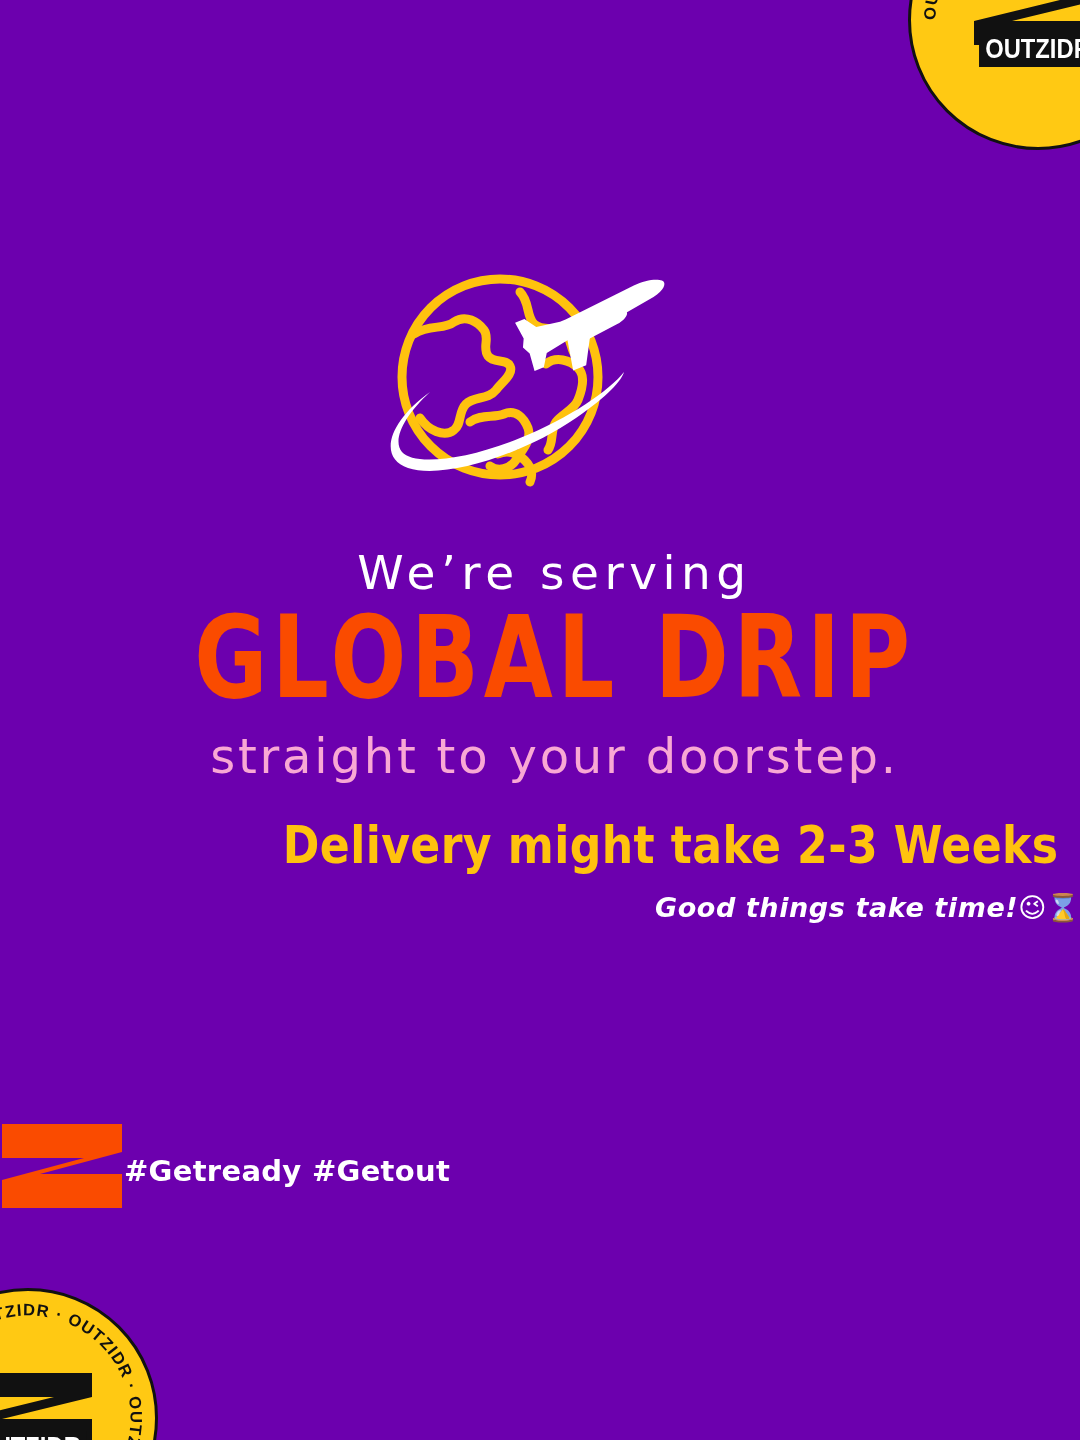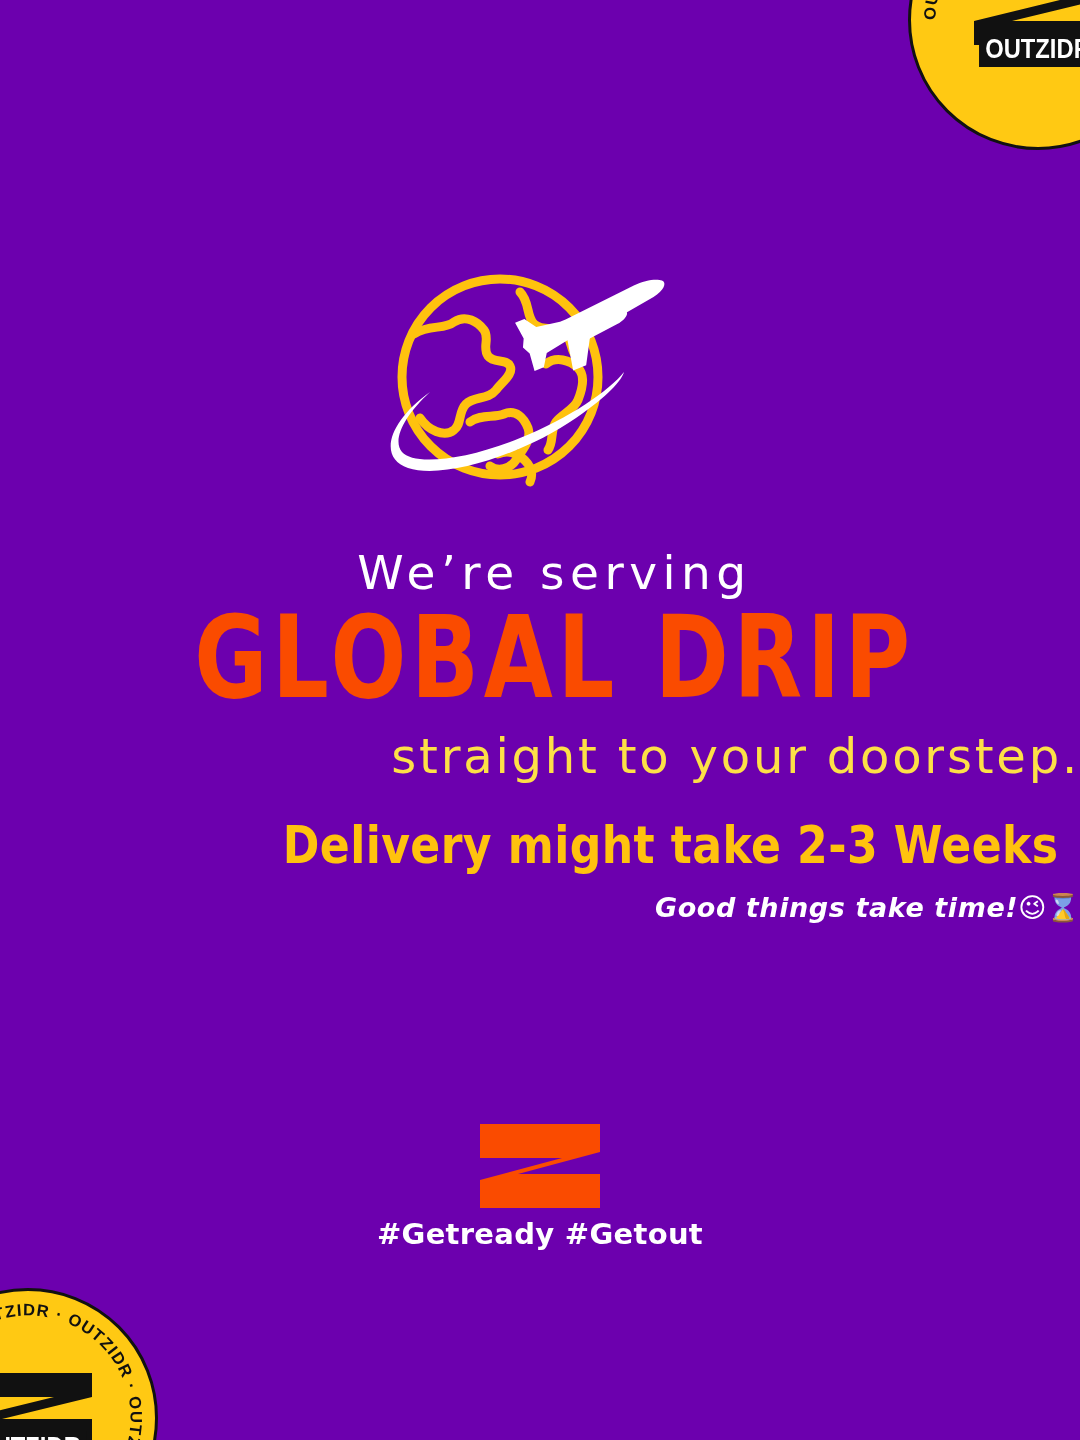--- a/index.html
+++ b/index.html
@@ -114,28 +114,27 @@
     color: #FA4B00;
     font-size: 96px;
     font-weight: bold;
     line-height: 0.98;
     margin: 14px 0 4px 0;
     letter-spacing: 5px;
     transform: scaleX(0.93) scaleY(1.18);
     font-family: "DejaVu Sans", sans-serif;
   }
   .line-doorstep {
-    color: #fde047;
+    color: #f9a8d4;
     font-size: 48px;
     font-weight: 400;
     letter-spacing: 2.8px;
     line-height: 1.05;
     margin: 26px 0 0 0;
     font-family: "DejaVu Sans", sans-serif;
-    text-align: right;
   }
 
   .delivery {
     position: absolute;
     left: 0;
     right: 0;
     top: 820px;
     text-align: right;
   }
   .line-delivery {
@@ -160,21 +159,21 @@
   }
   .emoji { font-style: normal; letter-spacing: 0; }
 
   
   .footer {
     position: absolute;
     left: 0;
     right: 0;
     top: 1122px;
     display: flex;
-    flex-direction: column;
+    flex-direction: row;
     align-items: center;
   }
   .footer-z { display: block; width: 124px; height: 88px; }
   .footer-tags {
     color: #FFFFFF;
     font-size: 29px;
     font-weight: bold;
     letter-spacing: 0.3px;
     margin-top: 10px;
     line-height: 1;

